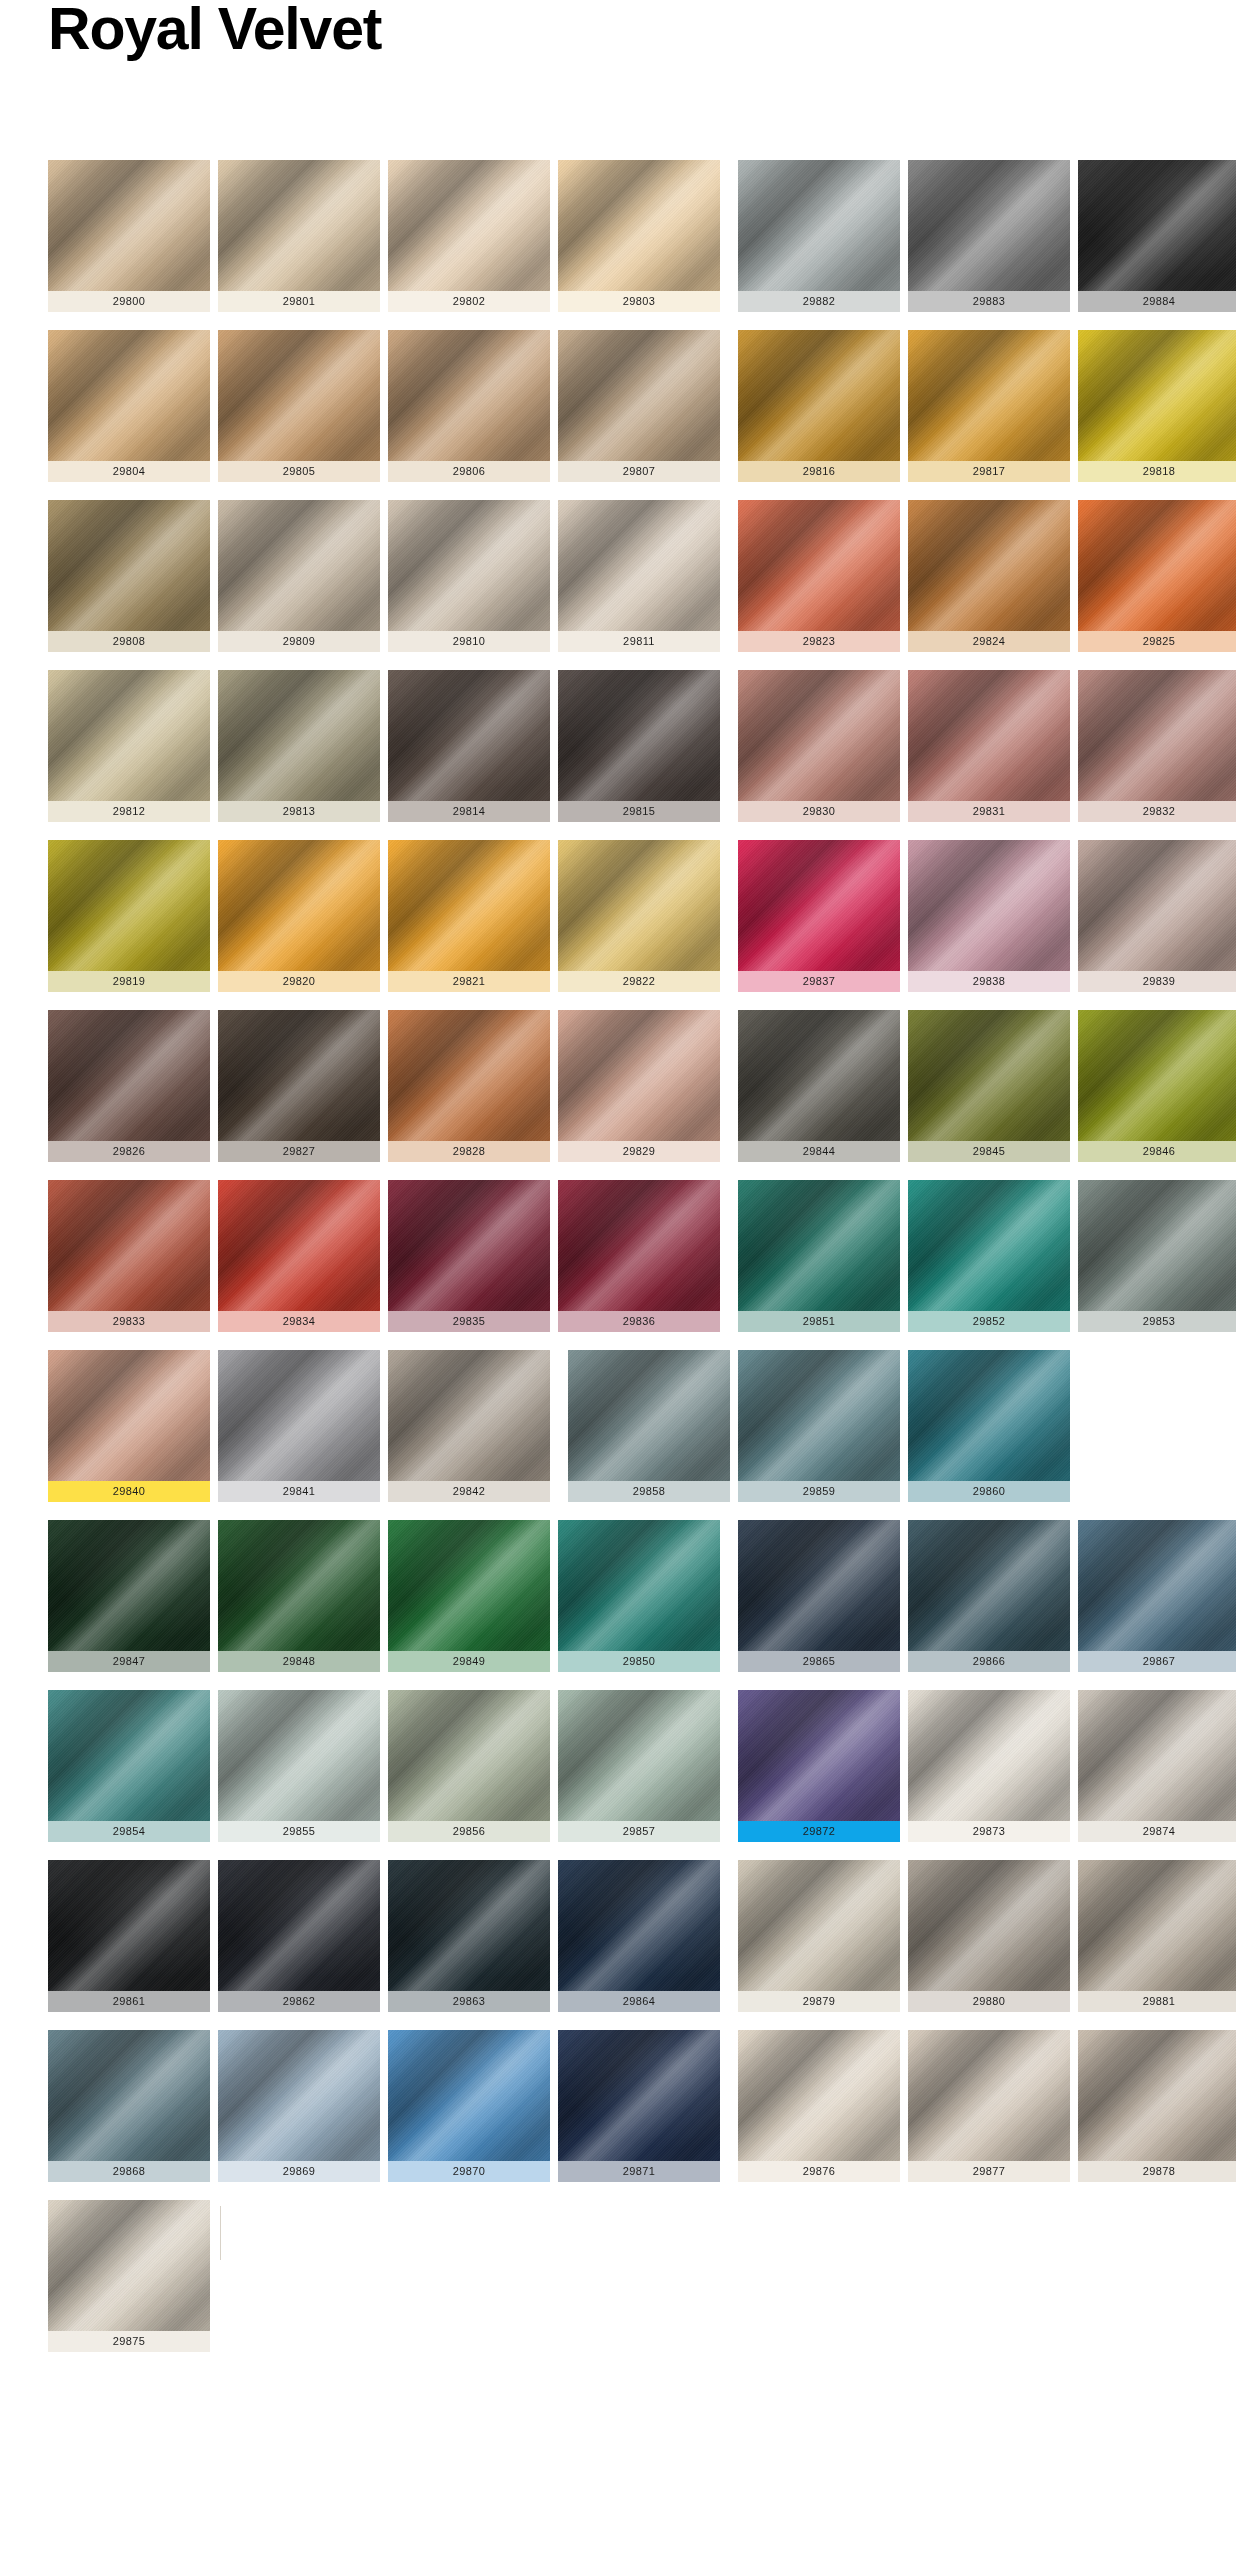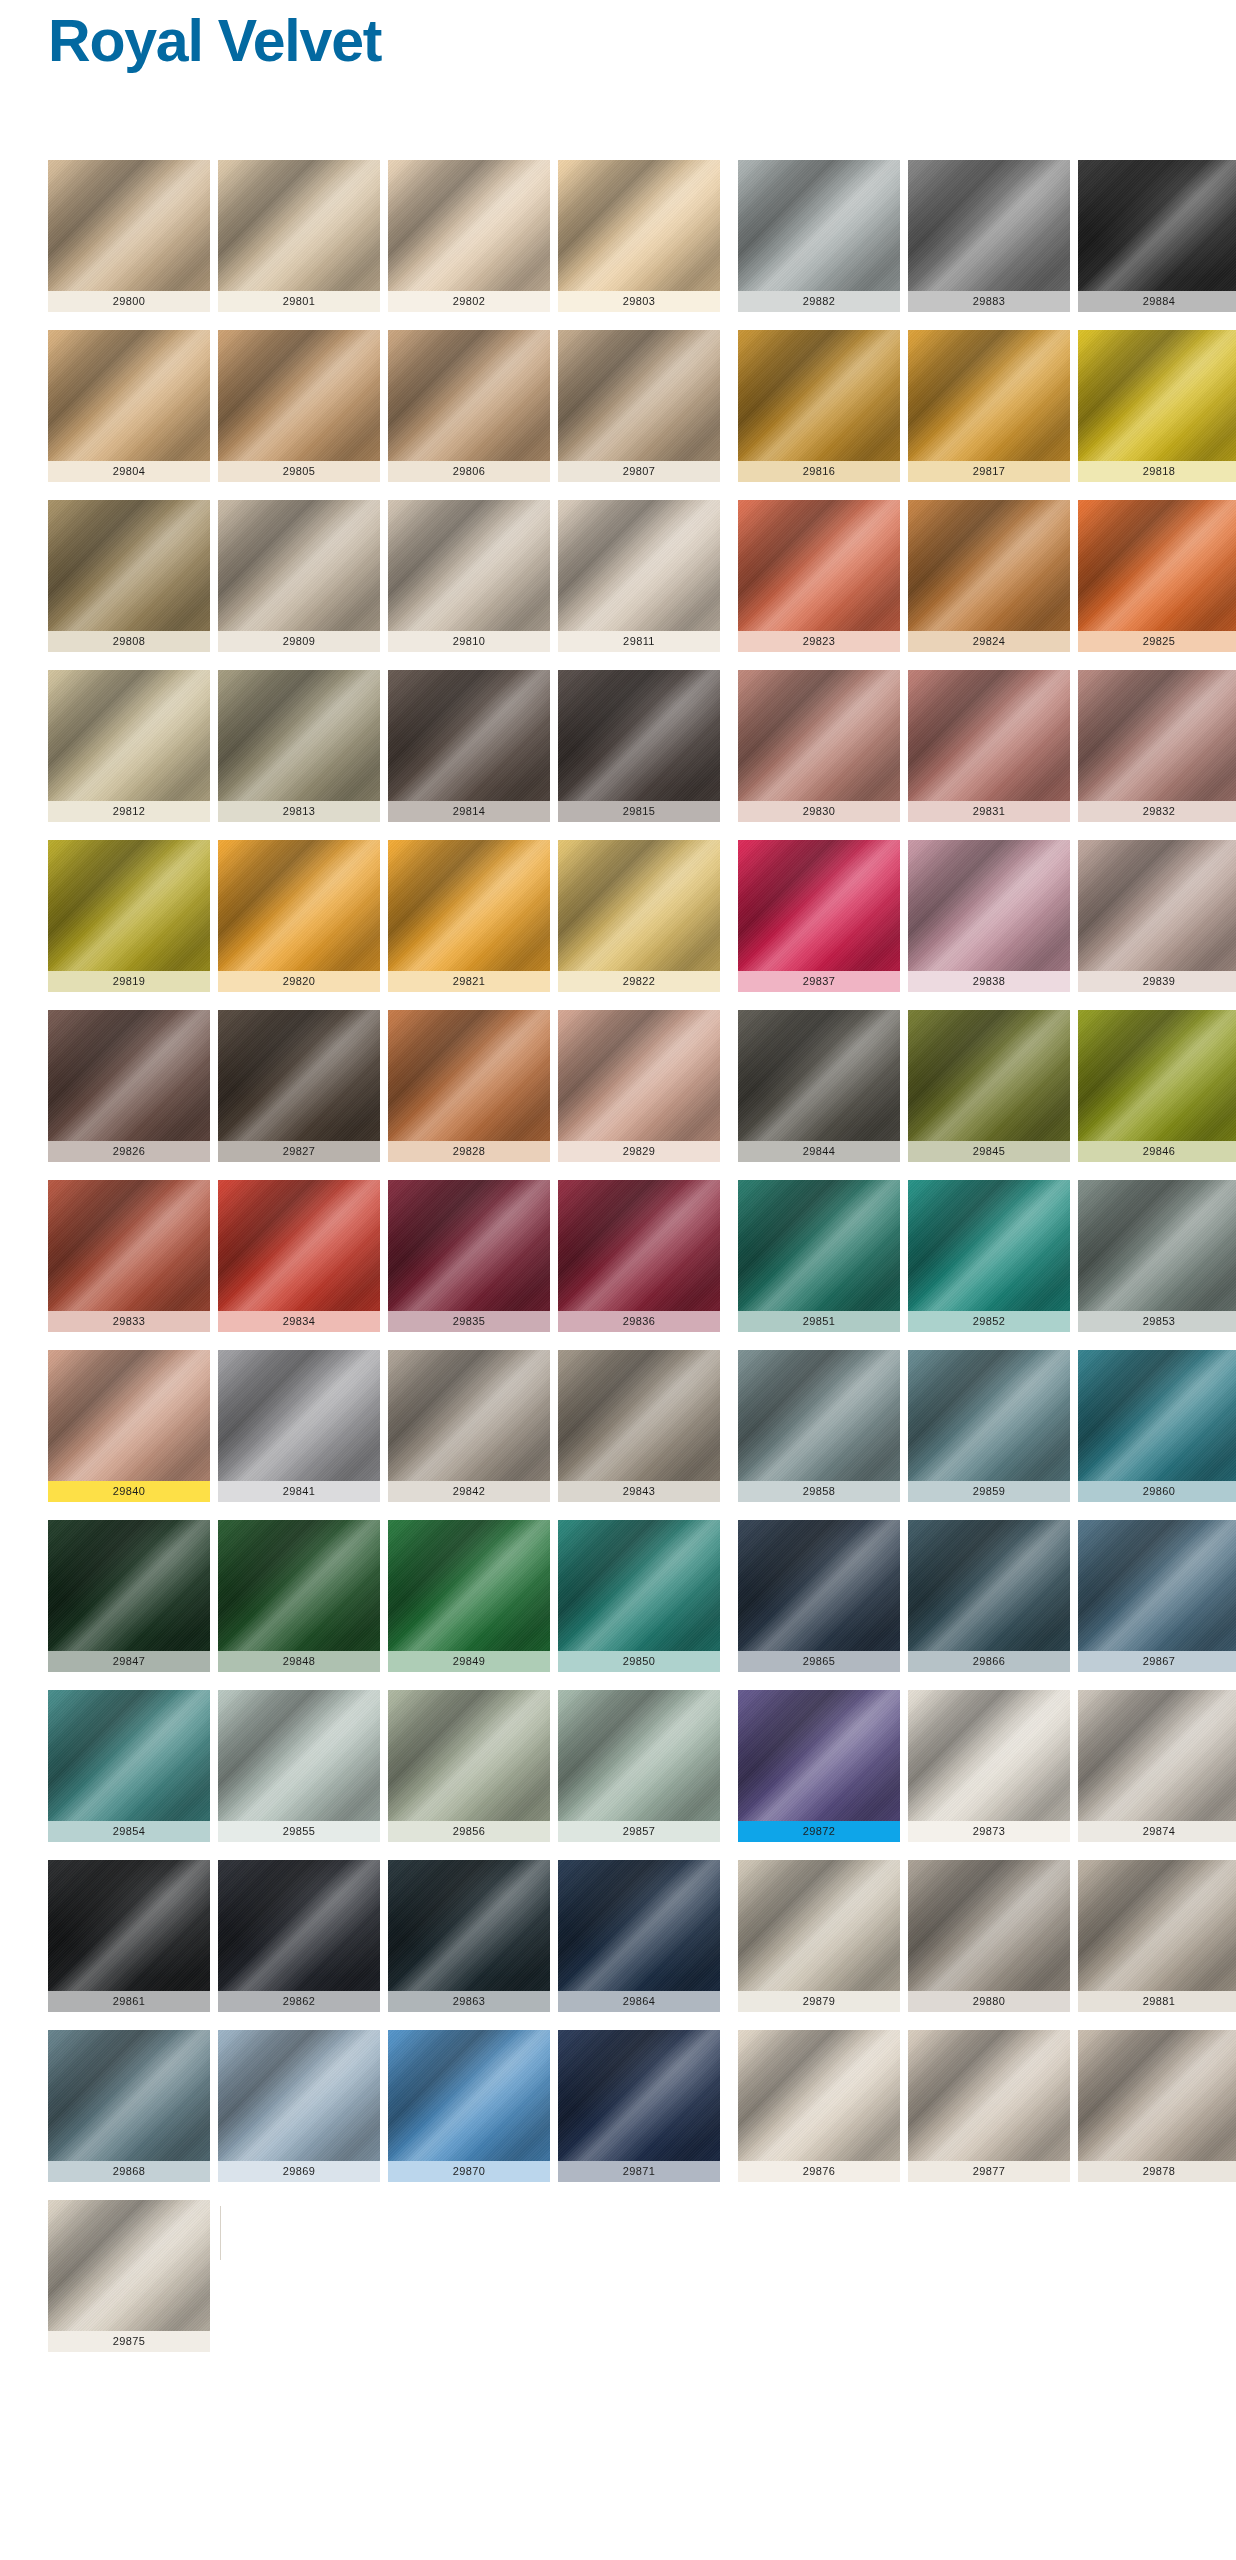--- a/index.html
+++ b/index.html
@@ -15,26 +15,26 @@
     font-family: "Liberation Sans", sans-serif;
     -webkit-font-smoothing: antialiased;
     position: relative;
     overflow: hidden;
   }
 
   
   .page-title {
     position: absolute;
     left: 48px;
-    top: 12px;
+    top: 0;
     font-size: 59px;
     line-height: 1.0;
     font-weight: 700;
     letter-spacing: -1.2px;
-    color: #0369a1;
+    color: #000000;
     white-space: nowrap;
   }
 
   
   .swatch-grid {
     position: absolute;
     left: 48px;
     top: 160px;
     width: 1152px;
   }
@@ -349,24 +349,20 @@
         <div class="swatch-label" style="background: #fde047;">29840</div>
       </div>
       <div class="swatch-cell">
         <div class="swatch-fabric" style="background-color: rgb(154, 154, 158);"></div>
         <div class="swatch-label" style="background: rgb(219, 219, 221);">29841</div>
       </div>
       <div class="swatch-cell">
         <div class="swatch-fabric" style="background-color: rgb(167, 156, 143);"></div>
         <div class="swatch-label" style="background: rgb(224, 219, 212);">29842</div>
       </div>
-      <div class="swatch-cell">
-        <div class="swatch-fabric" style="background-color: rgb(154, 143, 128);"></div>
-        <div class="swatch-label" style="background: rgb(218, 214, 206);">29843</div>
-      </div>
       <div class="swatch-cell group-break">
         <div class="swatch-fabric" style="background-color: rgb(116, 137, 139);"></div>
         <div class="swatch-label" style="background: rgb(201, 211, 212);">29858</div>
       </div>
       <div class="swatch-cell">
         <div class="swatch-fabric" style="background-color: rgb(93, 130, 137);"></div>
         <div class="swatch-label" style="background: rgb(191, 207, 210);">29859</div>
       </div>
       <div class="swatch-cell last-in-row">
         <div class="swatch-fabric" style="background-color: rgb(42, 122, 135);"></div>

